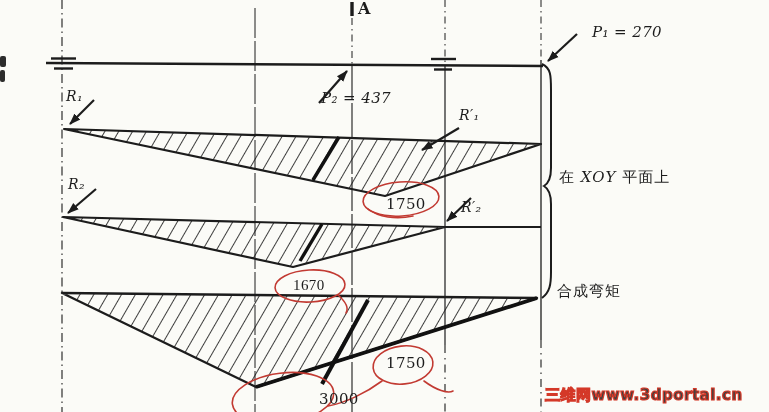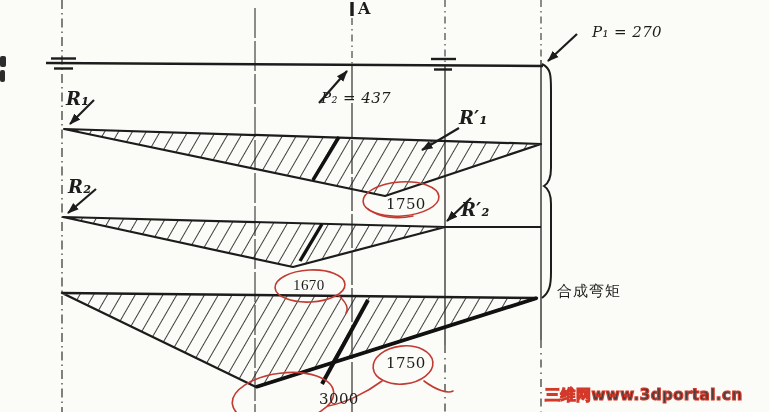--- a/index.html
+++ b/index.html
@@ -8,21 +8,21 @@
     background:#fbfbf7;
     font-family:"DejaVu Serif","Liberation Serif",serif;
   }
   .stage svg{position:absolute;left:0;top:0;}
   .lbl{
     position:absolute;white-space:nowrap;color:#1c1c1c;
     font-family:"DejaVu Serif","Liberation Serif",serif;
     font-size:15px;line-height:1.1;letter-spacing:.4px;
   }
   .ital{font-style:italic;}
-  .sm{font-size:18px;font-weight:bold;}
+  .sm{font-size:14px;}
   .bold{font-weight:700;}
   .cjk{font-family:"DejaVu Sans","Liberation Sans",sans-serif;letter-spacing:1px;font-size:15px;font-weight:500;}
   .watermark{
     font-family:"DejaVu Sans","Liberation Sans",sans-serif;
     font-size:15px;font-weight:700;letter-spacing:.5px;
     color:#404040;-webkit-text-stroke:1.2px #d43828;
     text-shadow:0 0 1px rgba(212,56,40,.45);
   }
 </style>
 </head>
@@ -113,17 +113,18 @@
   <div class="lbl ital sm" style="left:66px;top:89px;">R₁</div>
   <div class="lbl ital sm" style="left:68px;top:177px;">R₂</div>
   <div class="lbl ital sm" style="left:459px;top:108px;">R′₁</div>
   <div class="lbl ital sm" style="left:461px;top:200px;">R′₂</div>
 
   <div class="lbl" style="left:386px;top:196px;">1750</div>
   <div class="lbl" style="left:293px;top:277px;font-family:Liberation Serif, serif;">1670</div>
   <div class="lbl" style="left:386px;top:355px;">1750</div>
   <div class="lbl" style="left:279px;top:391px;margin-left:40px;">3000</div>
 
+  <div class="lbl cjk" style="left:559px;top:169px;"><span>在</span><span class="ital" style="font-family:'DejaVu Serif',serif;"> XOY </span><span>平面上</span></div>
 
   <div class="lbl cjk" style="left:557px;top:283px;">合成弯矩</div>
 
   <div class="lbl watermark" style="left:545px;top:387px;">三维网www.3dportal.cn</div>
 </div>
 
 </body></html>

